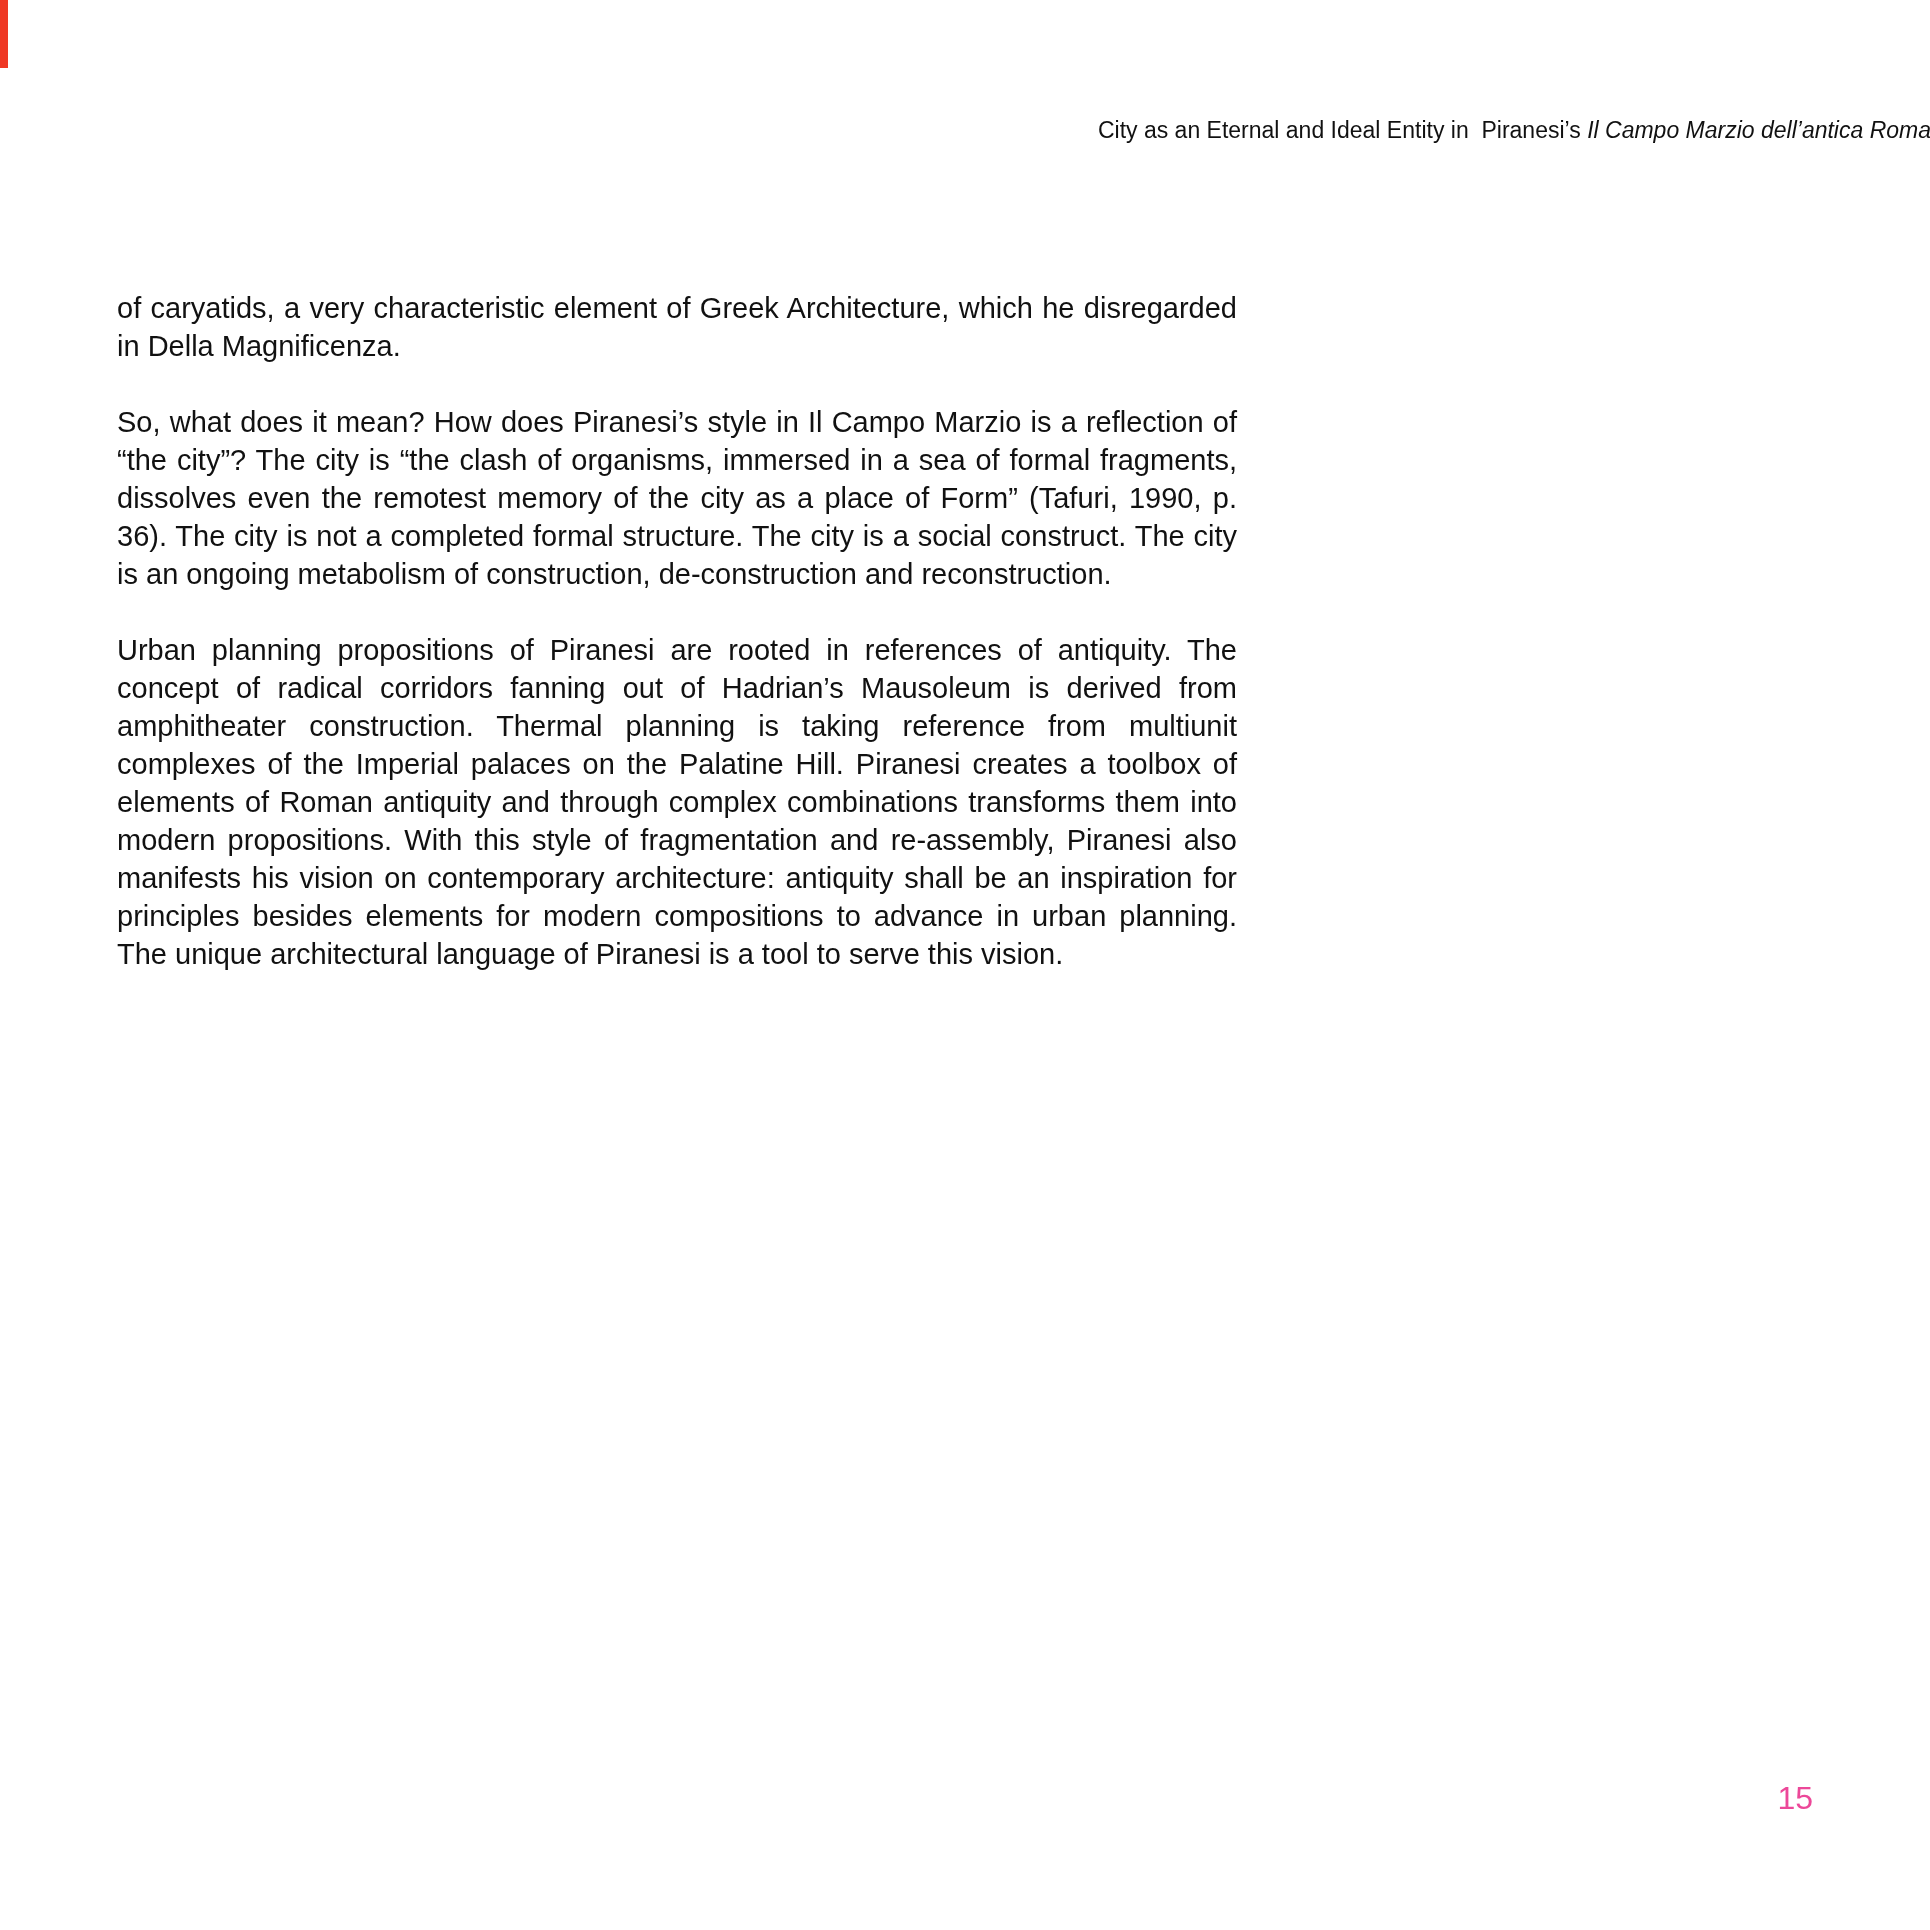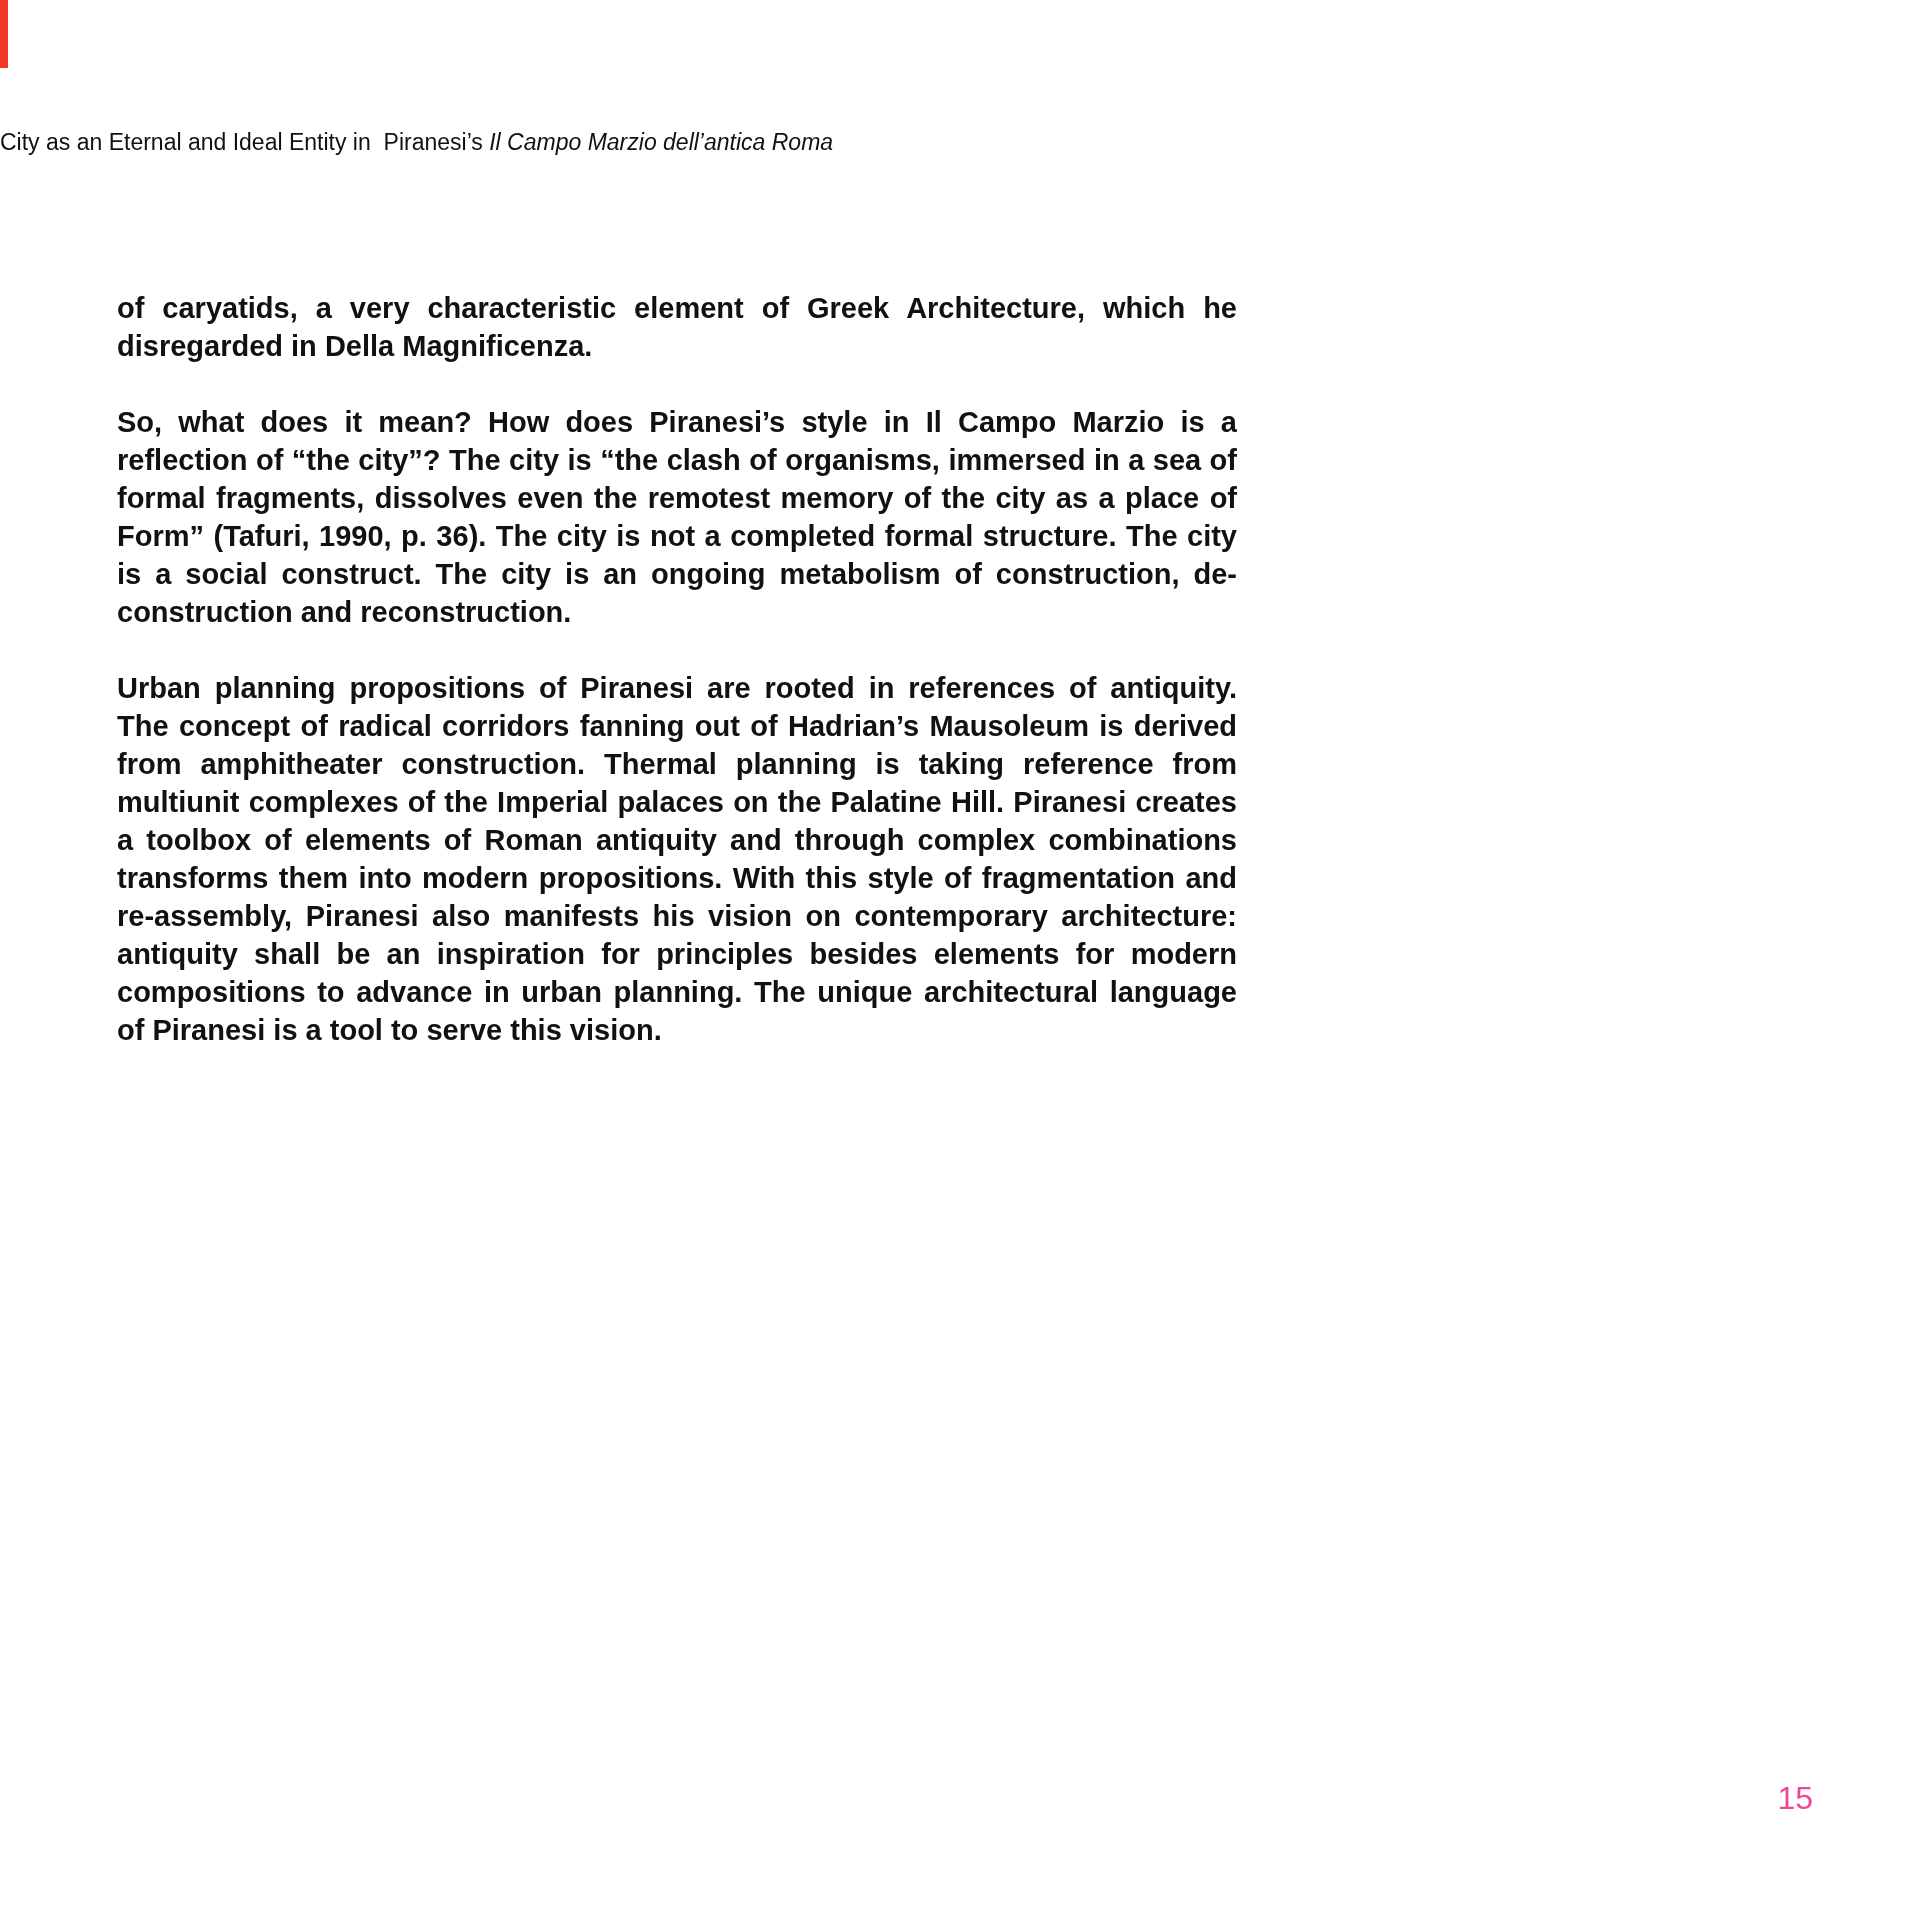--- a/index.html
+++ b/index.html
@@ -22,43 +22,41 @@
     top: 0;
     width: 7.8px;
     height: 68px;
     background: #ef3824; 
   }
   .running-header {
     position: absolute;
     left: 0;
     top: 115px;
     width: 100%;
-    text-align: left;
+    text-align: right;
     font-size: 23px;
     line-height: 30px;
     white-space: pre-wrap;
     color: #111111;
-    margin-top: 12px;
   }
   .running-header .book-title {
     font-style: italic;
   }
   .body-text {
     position: absolute;
     left: 117px;
     top: 289px;
     width: 1132px;
     font-size: 29px;
     line-height: 38px;
     text-align: justify;
     color: #111111;
   }
   .body-text p {
     margin: 0 12px 38px 0;
-    font-weight: bold;
   }
   .page-number {
     position: absolute;
     top: 1782px;
     right: 118px;
     font-size: 32px;
     line-height: 32px;
     color: #ec4899;
   }
 </style>

